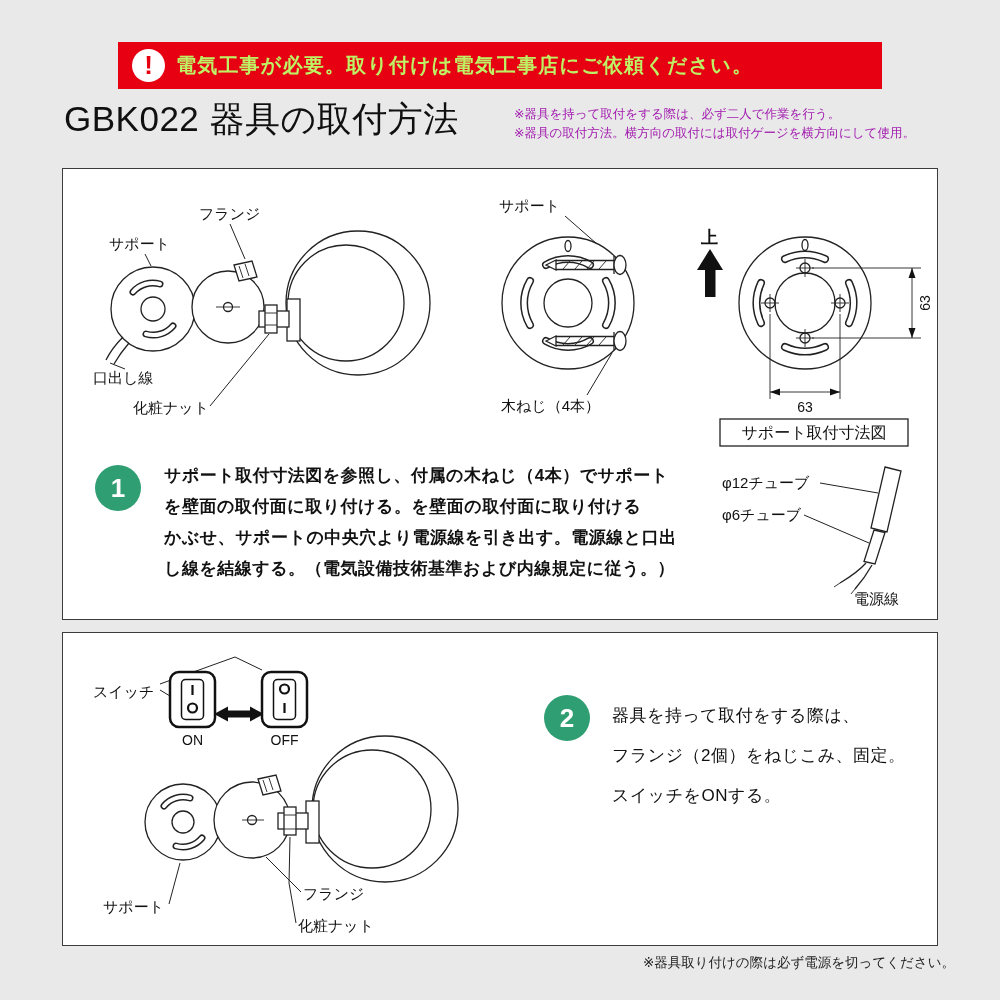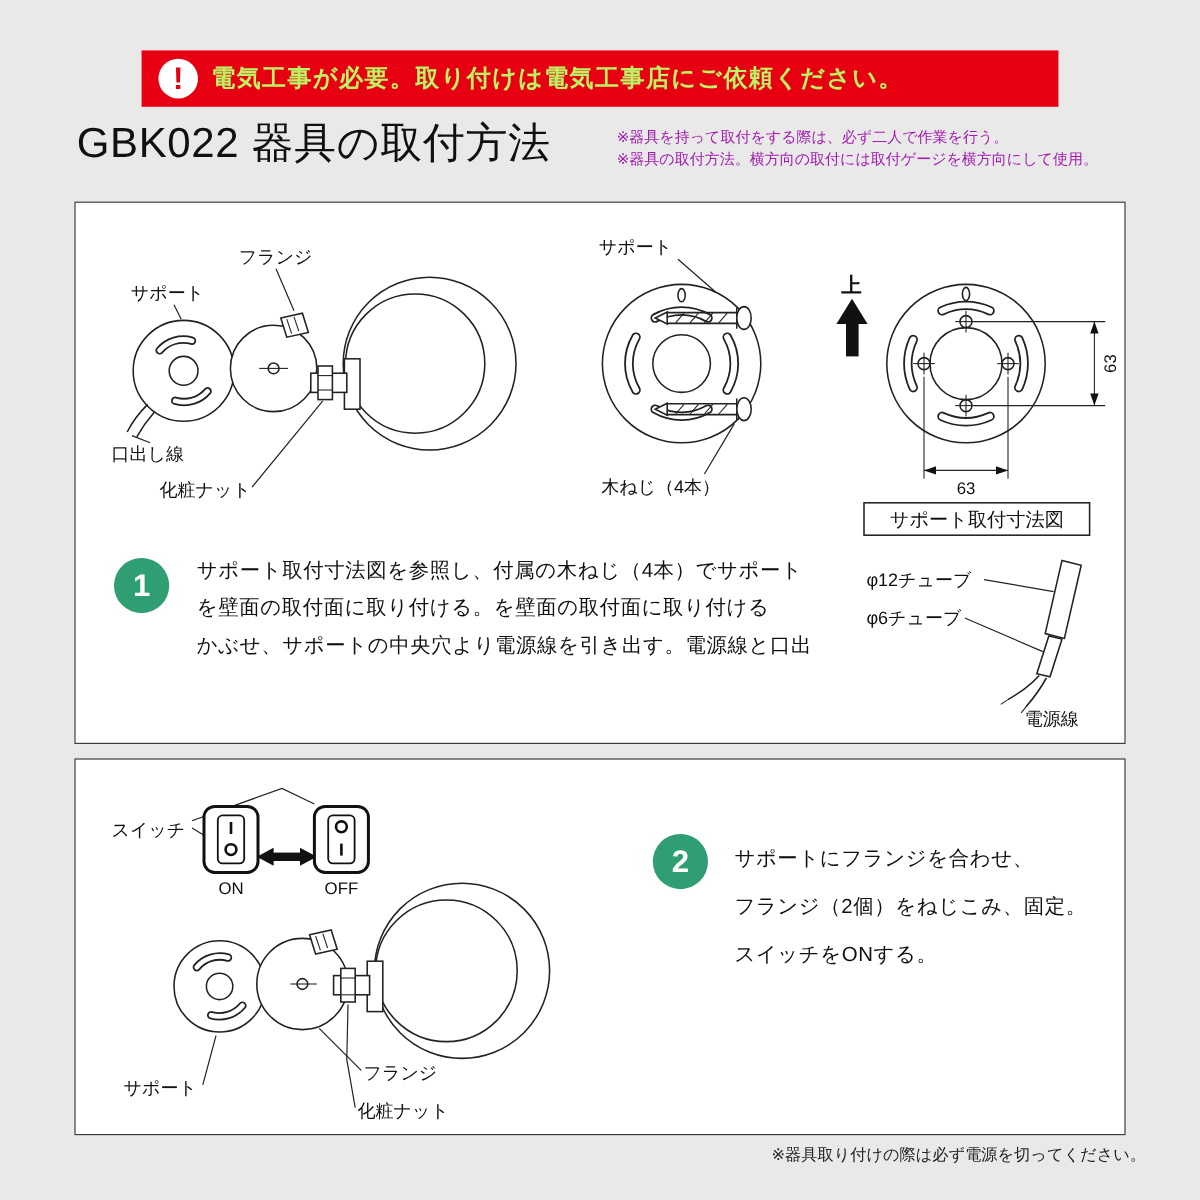--- a/index.html
+++ b/index.html
@@ -42,21 +42,21 @@
   .onoff{font-size:14px;fill:#111;text-anchor:middle;}
   .swo{fill:#fff;stroke:#111;stroke-width:2.5;}
   .swi{fill:#fff;stroke:#111;stroke-width:1.5;}
   .swm{fill:none;stroke:#111;stroke-width:2.2;}
 
   
   .badge{position:absolute;width:46px;height:46px;border-radius:50%;background:var(--green,#2f9e72);
          color:#fff;display:flex;align-items:center;justify-content:center;font-size:26px;font-weight:bold;}
   .steptext{position:absolute;font-size:17px;letter-spacing:0.5px;color:#111;}
   .steptext p{margin:0;}
-  .lh31 p{line-height:31px;}
+  .lh31 p{line-height:31px;font-weight:bold;}
   .lh40 p{line-height:40px;}
 
   .foot-note{position:absolute;right:45px;top:954px;font-size:13.5px;color:#222;white-space:nowrap;}
 </style>
 </head>
 <body>
 
 <div class="page">
 
   <div class="banner">
@@ -188,20 +188,21 @@
       </g>
     </svg>
 
     <div class="badge" style="left:32px;top:296px;">
       <span>1</span>
     </div>
     <div class="steptext lh31" style="left:101px;top:291px;width:590px;">
       <p>サポート取付寸法図を参照し、付属の木ねじ（4本）でサポート</p>
       <p>を壁面の取付面に取り付ける。を壁面の取付面に取り付ける</p>
       <p>かぶせ、サポートの中央穴より電源線を引き出す。電源線と口出</p>
+      <p>し線を結線する。（電気設備技術基準および内線規定に従う。）</p>
     </div>
 
     <svg style="left:645px;top:292px;" width="228" height="152" viewBox="0 0 228 152">
       <text x="14" y="27" class="lbl">φ12チューブ</text>
       <line x1="112" y1="22" x2="170" y2="32" class="ldr"></line>
       <text x="14" y="59" class="lbl">φ6チューブ</text>
       <line x1="96" y1="54" x2="161" y2="82" class="ldr"></line>
       <polygon points="177,6 193,10 179,71 163,67" class="fw"></polygon>
       <polygon points="166,69 177,71.5 167,103 156,100.5" class="fw"></polygon>
       <path d="M 158 102 C 150 111, 142 116, 132 122" class="ln"></path>
@@ -267,21 +268,21 @@
         <line x1="238" y1="259" x2="203" y2="224" class="ldr"></line>
         <text x="235" y="298" class="lbl">化粧ナット</text>
         <path d="M 233 290 L 226 250 L 227 204" class="ldr"></path>
       </g>
     </svg>
 
     <div class="badge" style="left:481px;top:62px;">
       <span>2</span>
     </div>
     <div class="steptext lh40" style="left:549px;top:63px;width:320px;">
-      <p>サポートにフランジを合わせ、</p>
+      <p>器具を持って取付をする際は、</p>
       <p>フランジ（2個）をねじこみ、固定。</p>
       <p>スイッチをONする。</p>
     </div>
   </div>
 
   <div class="foot-note">※器具取り付けの際は必ず電源を切ってください。</div>
 
 </div>
 
 </body></html>

